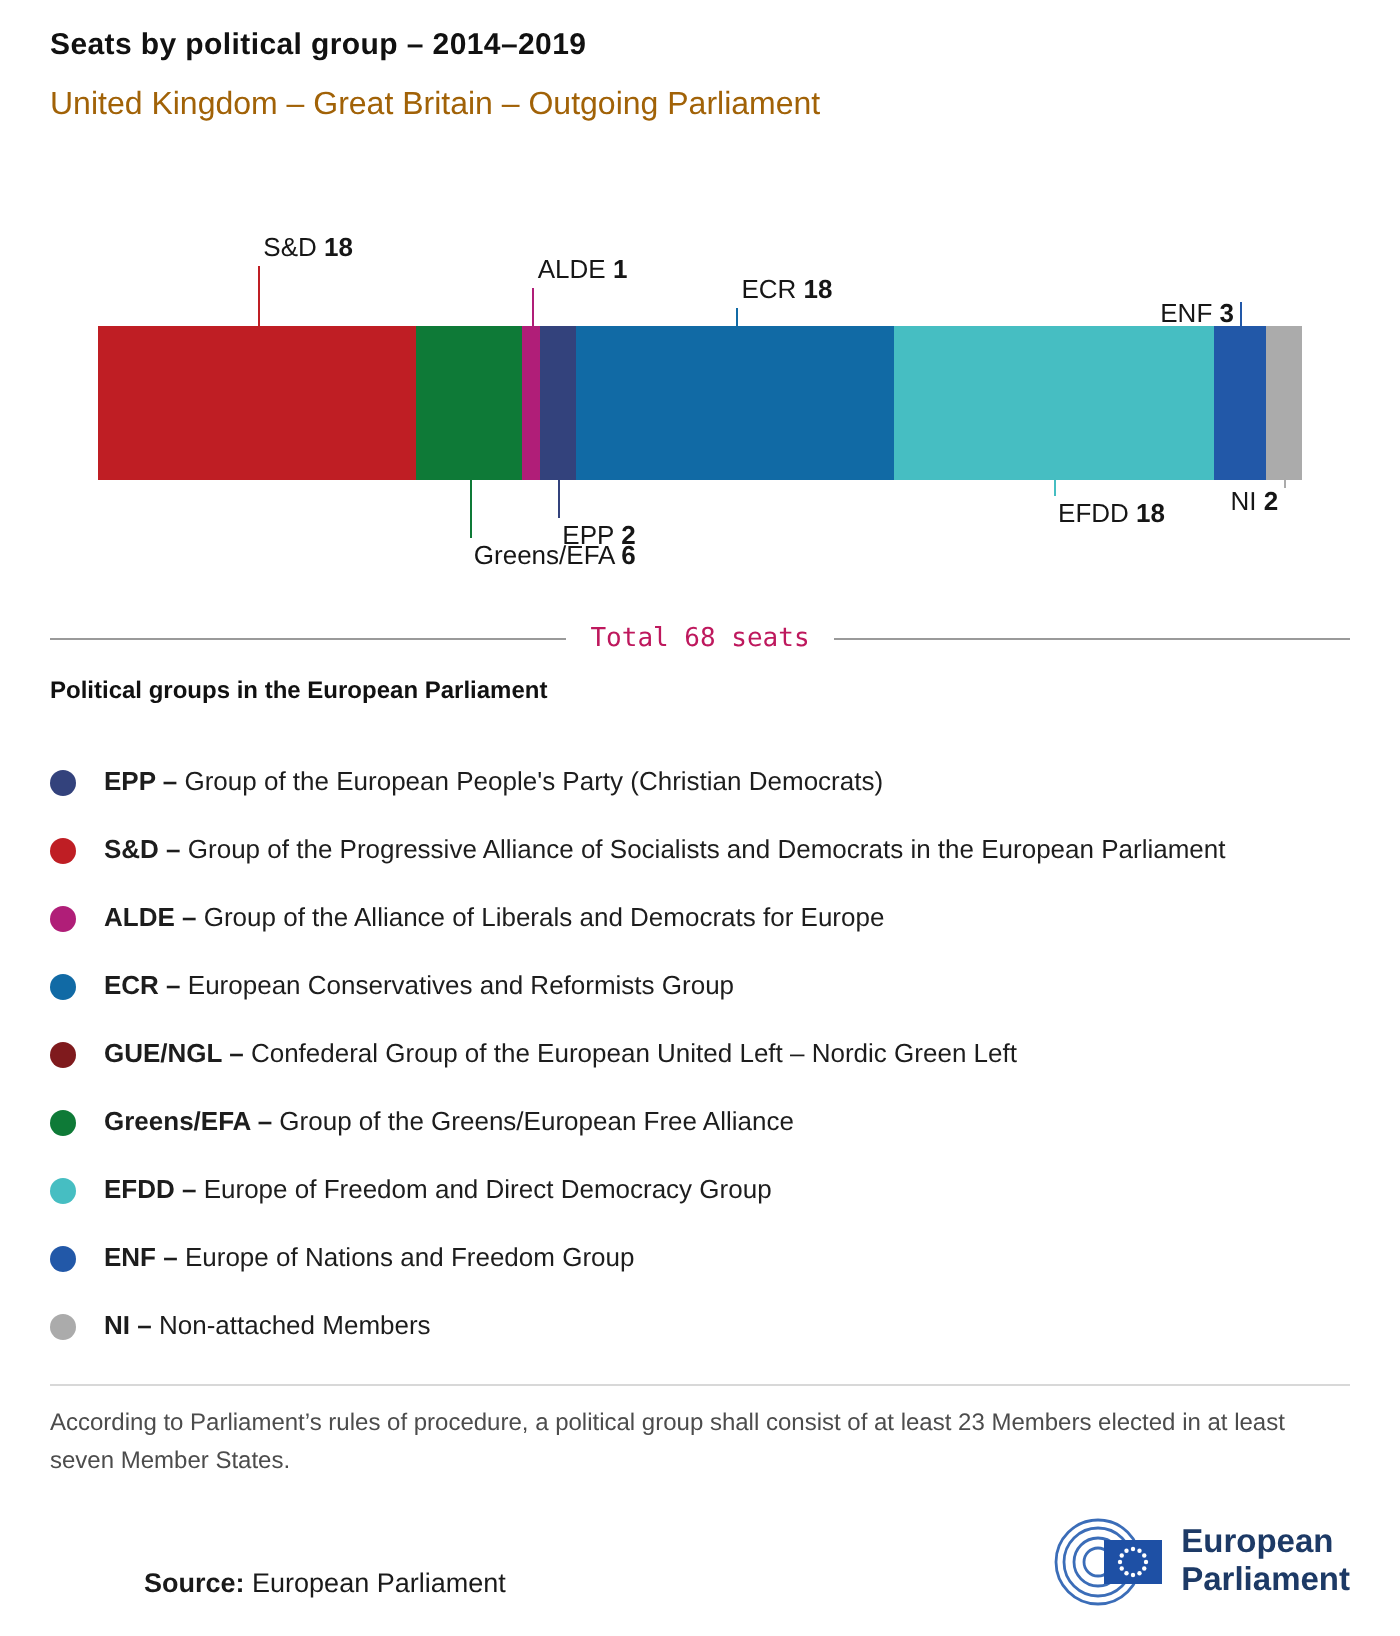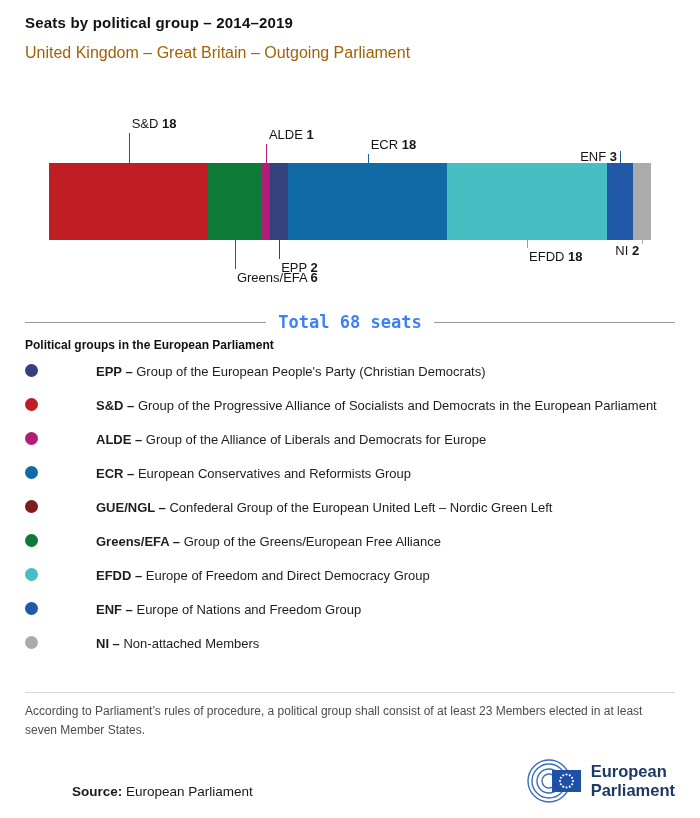--- a/index.html
+++ b/index.html
@@ -11,25 +11,25 @@
 
   .bar{position:absolute;left:49px;top:163px;width:602px;height:77px;display:flex;}
   .bar .seg{height:100%;flex:none;}
 
   .callout-line{position:absolute;width:1px;}
   .callout-label{position:absolute;font-size:13px;white-space:nowrap;color:#161616;}
   .callout-label b{font-weight:bold;}
 
   .total-row{position:absolute;left:25px;top:312px;width:650px;display:flex;align-items:center;}
   .total-row .hr{flex:1;height:1px;background:#9a9a9a;}
-  .total-text{margin:0 12px;font-family:"DejaVu Sans Mono",monospace;font-weight:bold;font-size:17px;color:#3b82f6;}
+  .total-text{margin:0 12px;font-family:"DejaVu Sans Mono",monospace;font-weight:normal;font-size:13px;color:#be185d;}
 
   .legend-title{position:absolute;left:25px;top:338px;font-size:12px;font-weight:bold;color:#111;}
   .legend{position:absolute;left:25px;top:364px;width:660px;}
-  .legend-row{display:flex;align-items:flex-start;height:34px;gap:44px;}
+  .legend-row{display:flex;align-items:flex-end;height:34px;}
   .dot{width:13px;height:13px;border-radius:50%;margin-right:14px;flex:none;}
   .legend-text{font-size:13px;color:#1d1d1d;}
   .legend-text b{font-weight:bold;}
 
   .rule{position:absolute;left:25px;top:692px;width:650px;height:1px;background:#d8d8d8;}
   .footnote{position:absolute;left:25px;top:702px;width:648px;font-size:12px;line-height:1.6;color:#4c4c4c;margin:0;}
   .source{position:absolute;left:25px;top:784px;font-size:13.5px;margin:0;color:#1a1a1a;}
   .source b{font-weight:bold;margin-left:47px;}
 
   .logo{position:absolute;right:25px;top:758px;display:flex;align-items:center;}

